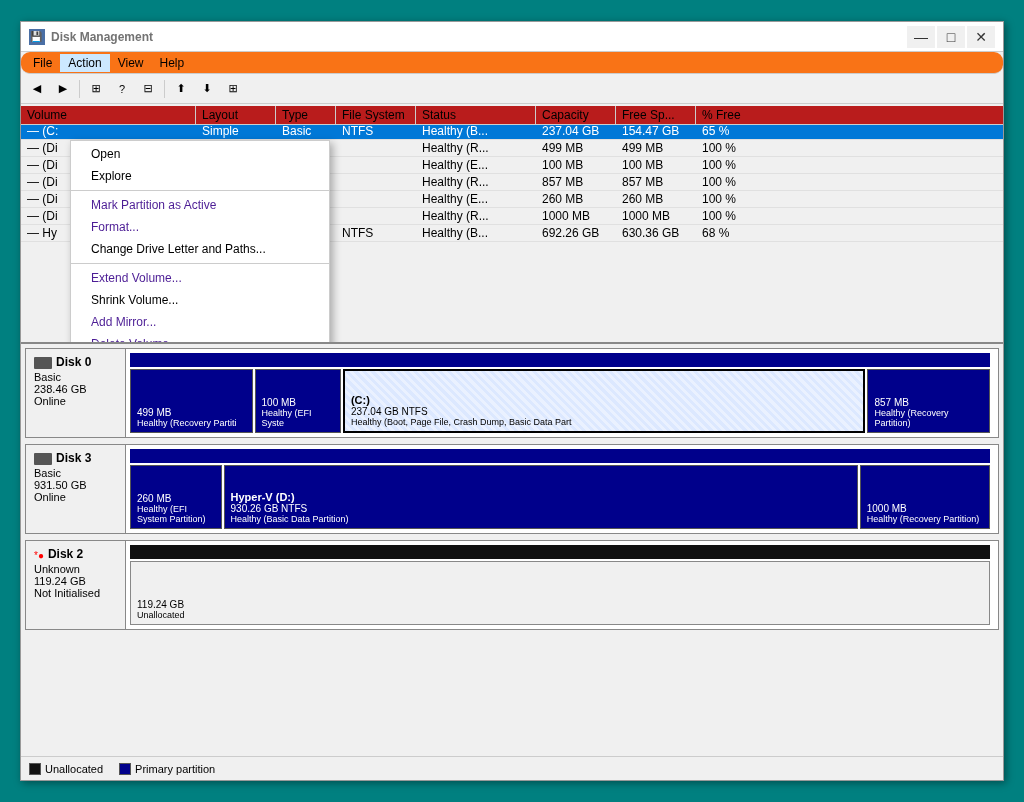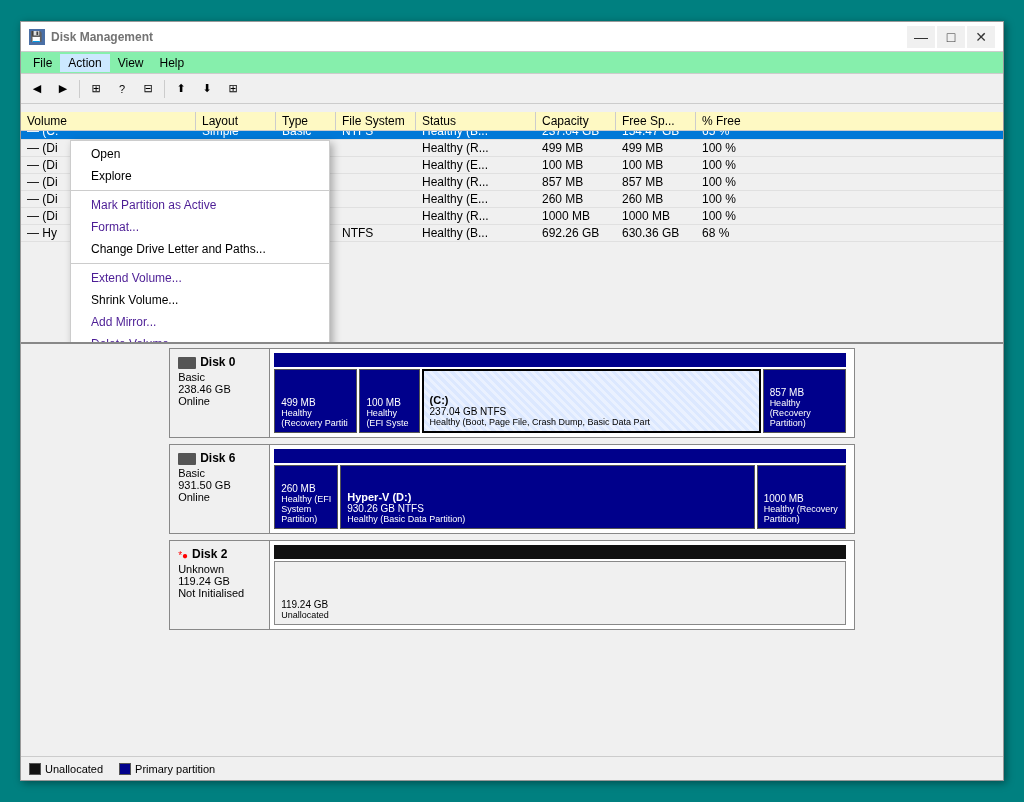--- a/index.html
+++ b/index.html
@@ -58,26 +58,27 @@
       background: #f0f0f0;
       border: none;
       cursor: pointer;
       font-size: 14px;
       display: flex;
       align-items: center;
       justify-content: center;
       color: #333;
     }
     .menu-bar {
-      background: #86efac;
+      background: #f97316;
       height: 22px;
       display: flex;
       align-items: center;
       padding: 0 4px;
       border-bottom: 1px solid #ccc;
+      border-radius: 9px;
     }
     .menu-item {
       padding: 2px 8px;
       cursor: pointer;
       font-size: 12px;
       color: #000;
       position: relative;
     }
     .menu-item.active { background: #cce8ff; }
     .toolbar {
@@ -114,24 +115,24 @@
     }
     .table-section {
       flex: 0 0 240px;
       overflow-y: auto;
       overflow-x: hidden;
       border-bottom: 2px solid #888;
       position: relative;
     }
     .table-header {
       display: flex;
-      background: #fef9c3;
+      background: #b91c1c;
       border-bottom: 1px solid #ccc;
       position: sticky;
-      top: 8px;
+      top: 2px;
       z-index: 10;
     }
     .col-header {
       padding: 2px 6px;
       font-size: 12px;
       font-weight: normal;
       border-right: 1px solid #ccc;
       cursor: pointer;
       white-space: nowrap;
       overflow: hidden;
@@ -278,21 +279,20 @@
       height: 1px;
       background: #ccc;
       margin: 3px 0;
     }
     .disk-section-wrapper {
       flex: 1;
       display: flex;
       flex-direction: column;
       overflow: hidden;
       position: relative;
-      align-items: center;
     }
   </style>
 </head>
 <body>
 
 <div class="window">
 
   <div class="title-bar">
     <span class="title-bar-icon">💾</span>
     <span class="title-text">Disk Management</span>
@@ -465,21 +465,21 @@
                 <div class="partition-type">Healthy (Recovery Partition)</div>
               </div>
             </div>
           </div>
         </div>
 
         <div class="disk-row">
           <div class="disk-info">
             <div class="disk-icon-text">
               <span class="disk-icon" style="background:#555; width:18px; height:12px; display:inline-block; border-radius:1px;"></span>
-              <span class="disk-name">Disk 6</span>
+              <span class="disk-name">Disk 3</span>
             </div>
             <div>Basic</div>
             <div>931.50 GB</div>
             <div>Online</div>
           </div>
           <div class="partitions-area">
             <div class="disk-header-bar" style="margin-right:4px;"></div>
             <div class="partitions">
               <div class="partition" style="flex:2; background:#00008b; color:white;">
                 <div class="partition-size">260 MB</div>

